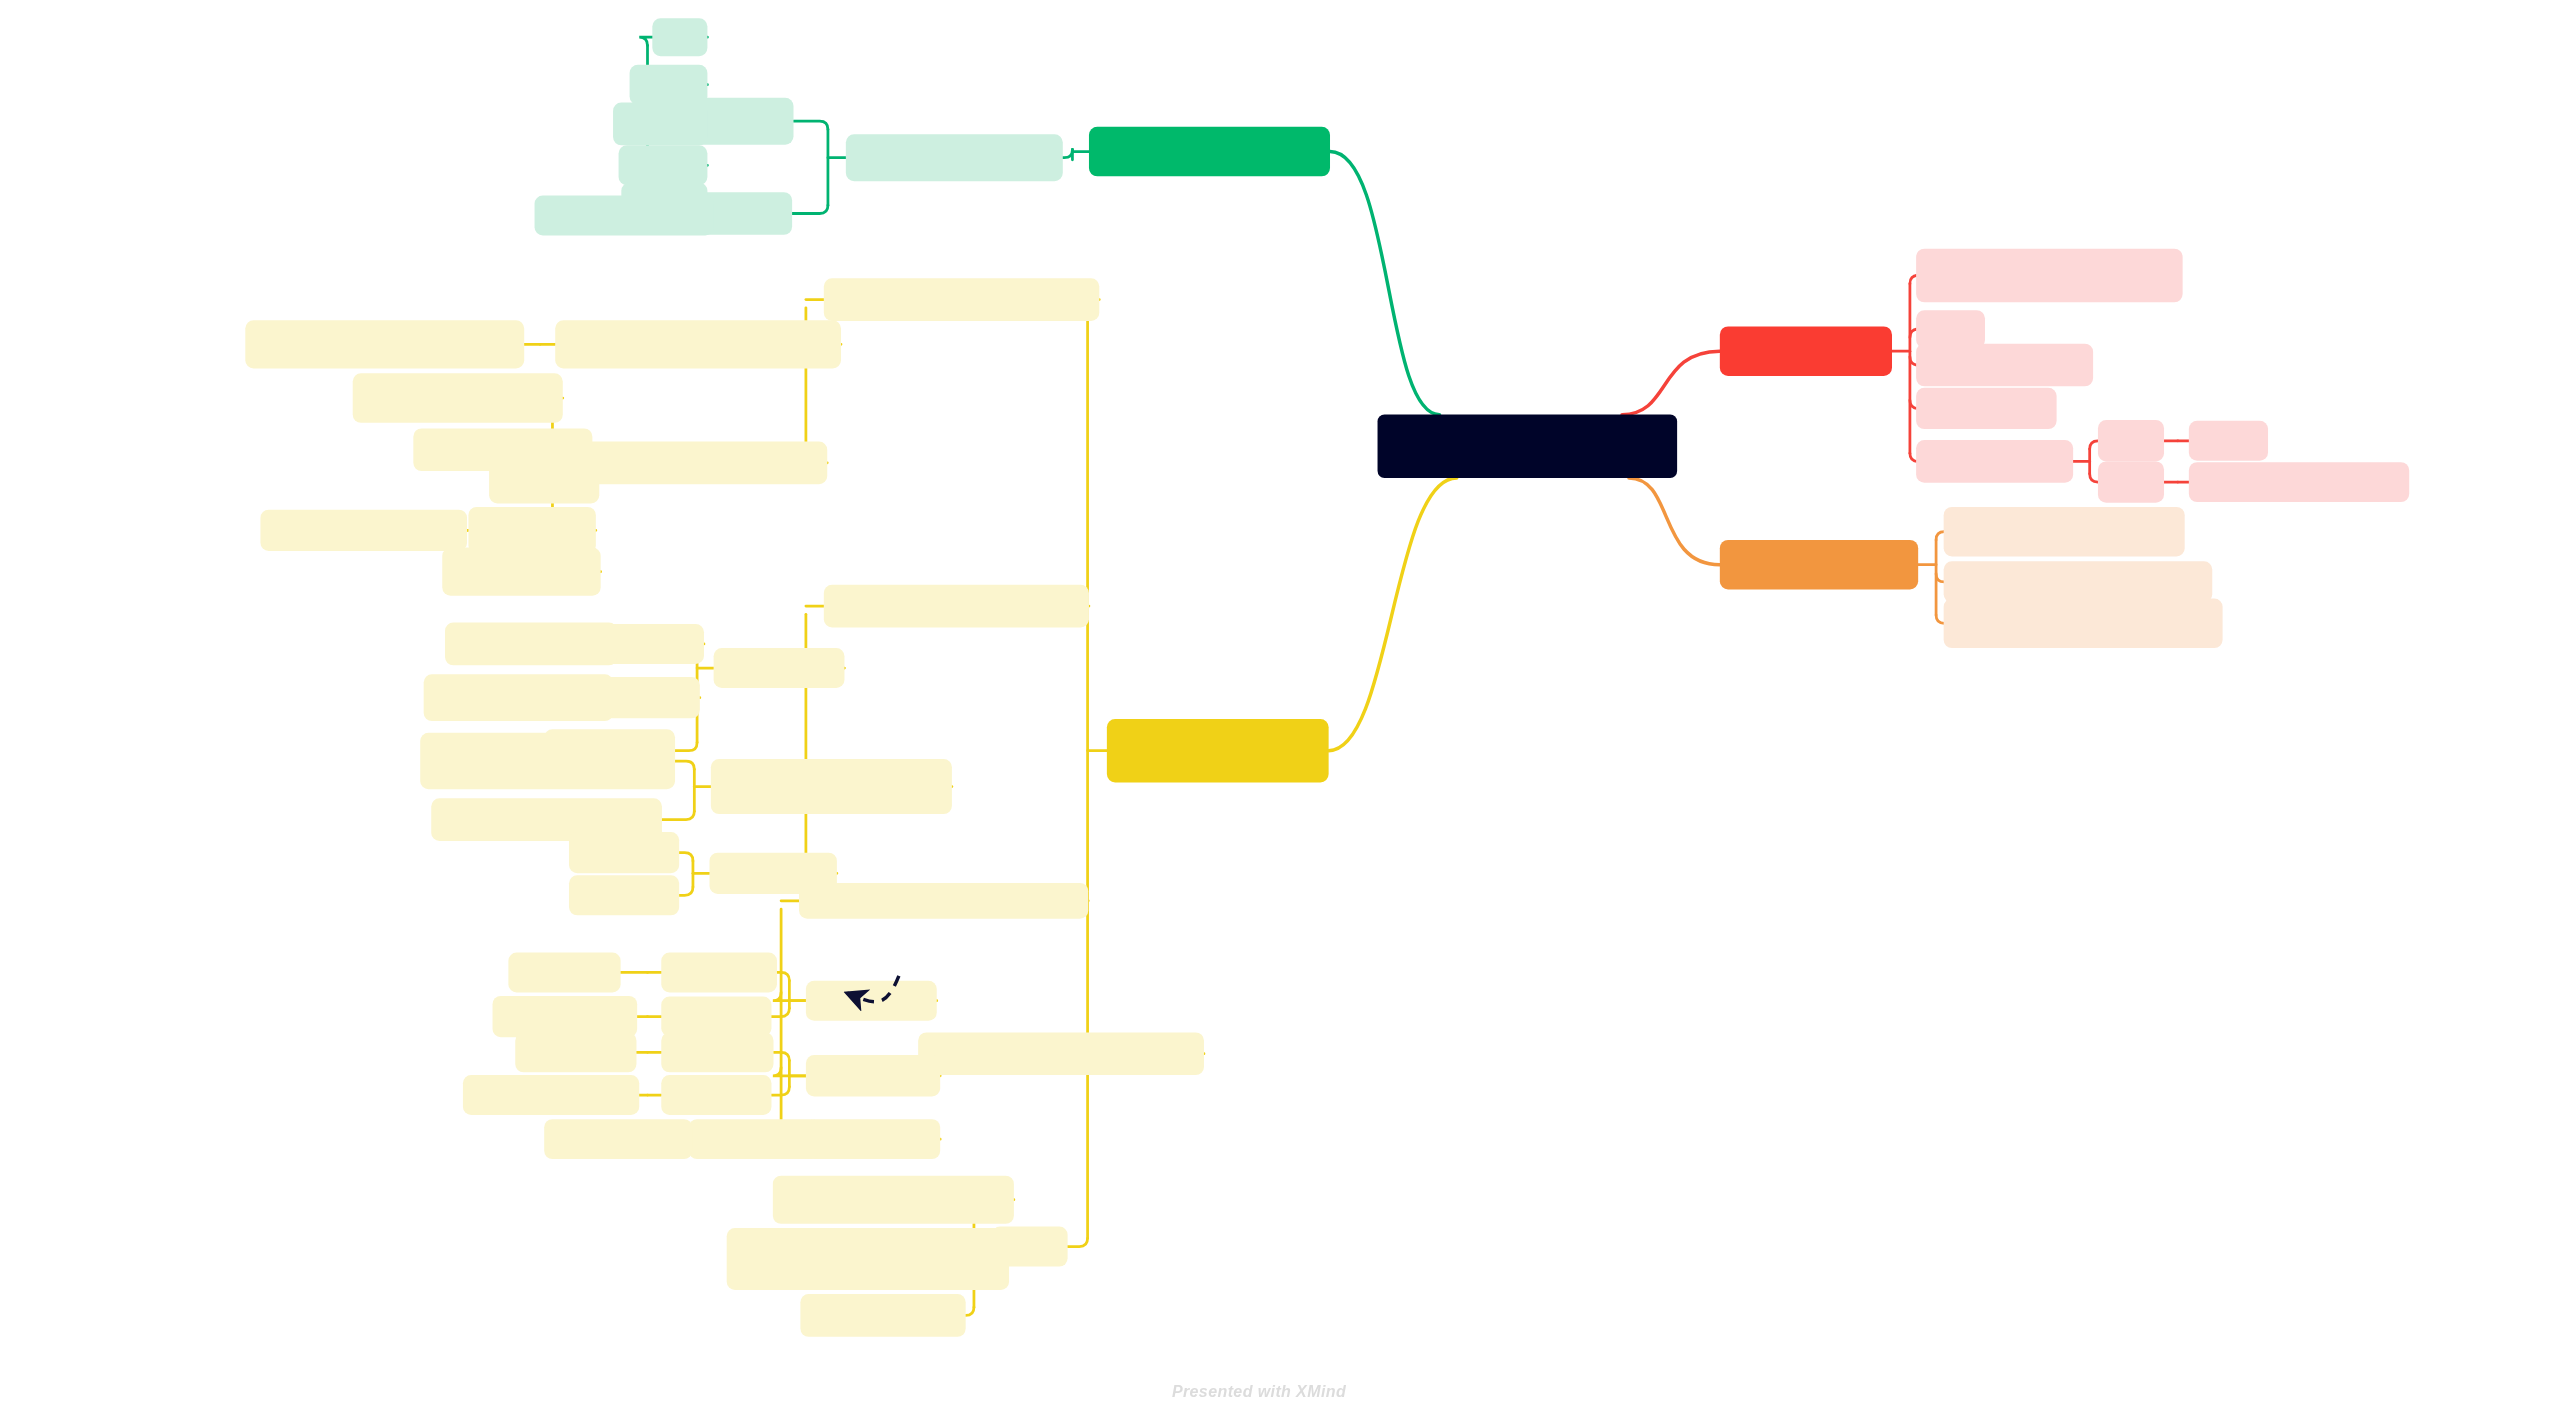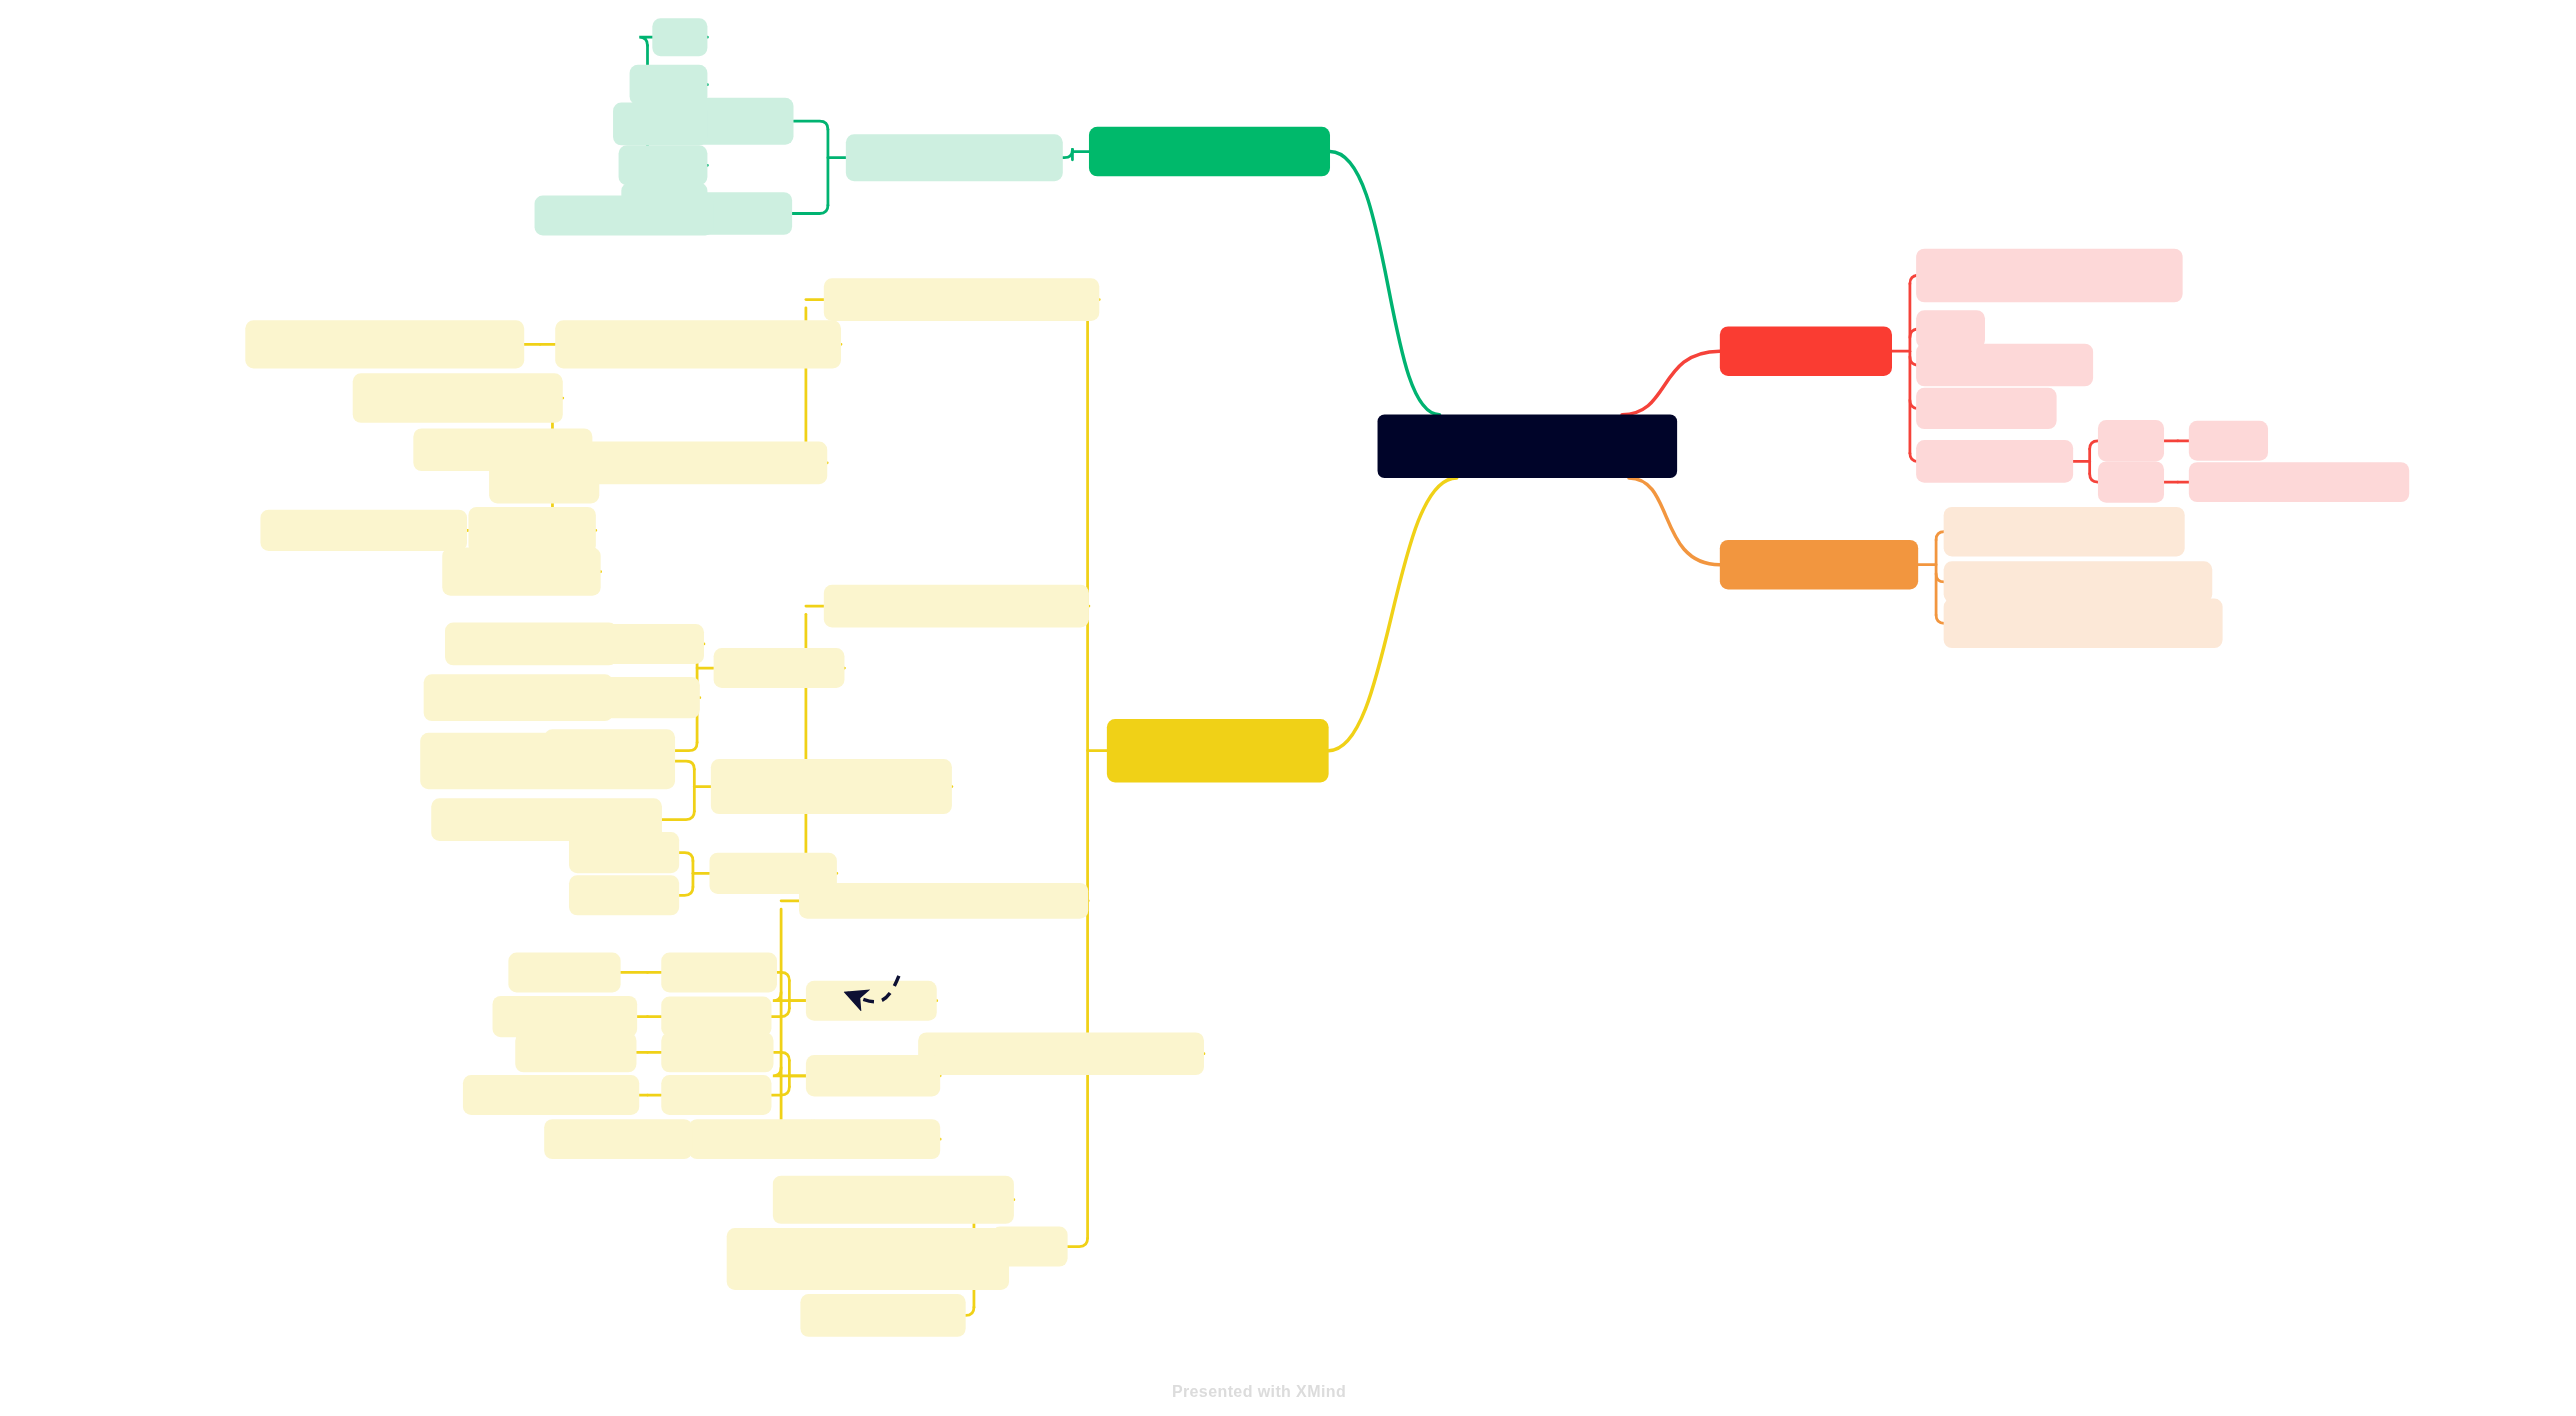--- a/index.html
+++ b/index.html
@@ -2,21 +2,21 @@
 <html style="font-size:11px"><head>
 <meta charset="utf-8">
 <style>
   html,body{margin:0;padding:0;background:#ffffff;}
   body{
     width:2576px;height:1416px;
     font-family:"Liberation Sans", sans-serif;
     overflow:hidden;
     position:relative;
   }
-  #mindmap-root{position:absolute;left:0;top:0;width:2518px;height:1416px;}
+  #mindmap-root{position:absolute;left:0;top:0;width:2518px;height:1416px;font-style:italic;}
   svg{display:block;width:2576px;height:1416px;}
   .footer-label{
     position:absolute;
     left:0;right:0;
     top:1383px;
     text-align:center;
     font-family:"Liberation Sans", sans-serif;
     font-size:16px;
     font-weight:bold;
     letter-spacing:0.4px;

